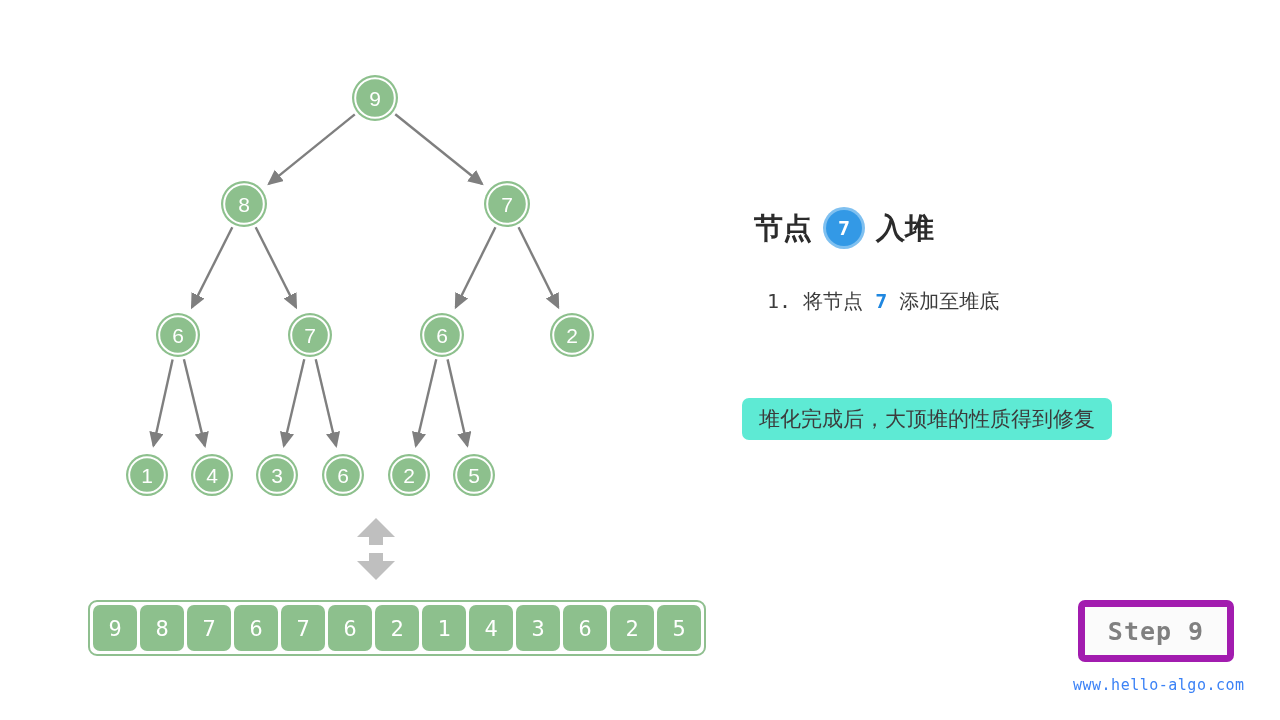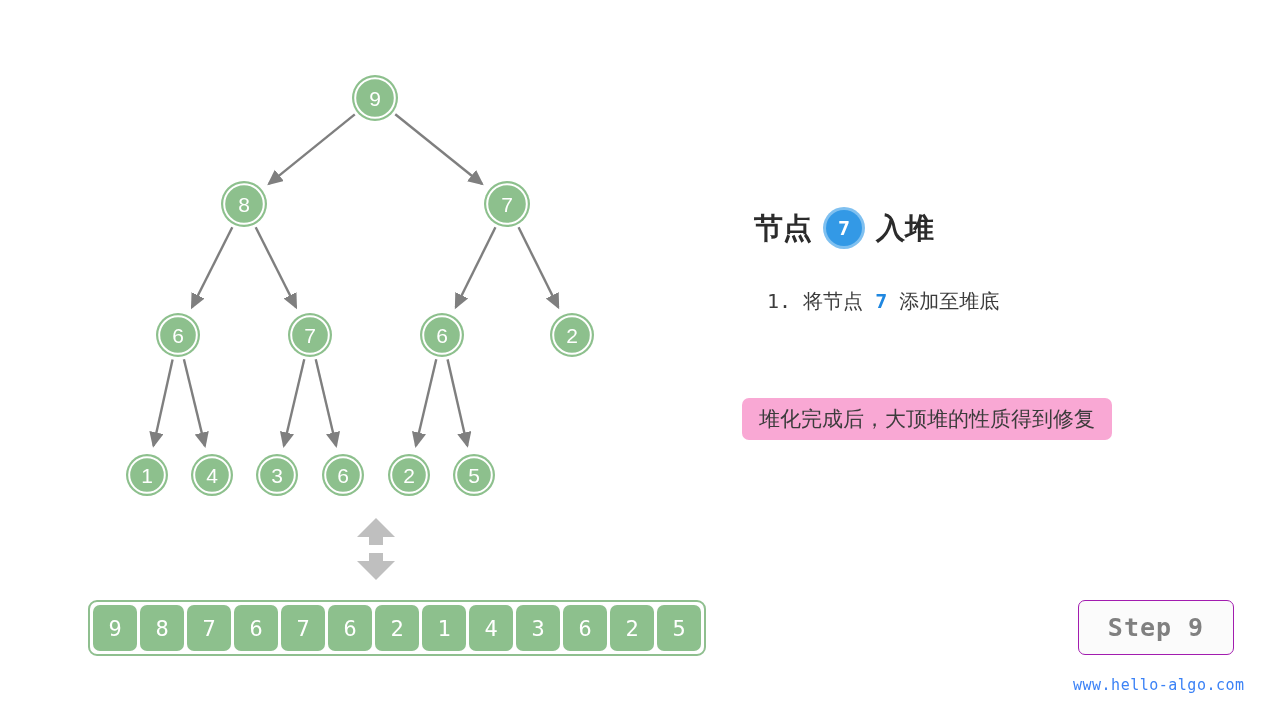--- a/index.html
+++ b/index.html
@@ -114,37 +114,37 @@
   #step-line-2 { top: 342px; }
   .accent-num {
     color: #1f87e0;
     font-weight: bold;
   }
   #note-box {
     position: absolute;
     left: 0px;
     top: 398px;
     padding: 7px 17px;
-    background: #f9a8d4;
+    background: #5eead4;
     border-radius: 7px;
     font-size: 21px;
     color: #3c3c3c;
     white-space: nowrap;
     font-family: "DejaVu Sans Mono", "Liberation Mono", monospace;
   }
 
   
   #step-badge {
     position: absolute;
     left: 1078px;
     top: 600px;
     width: 156px;
-    height: 55px;
+    height: 62px;
     box-sizing: border-box;
-    border: 1px solid #a21caf;
+    border: 7px solid #a21caf;
     border-radius: 7px;
     background: #fbfbfb;
     color: #808080;
     font-size: 25px;
     font-weight: bold;
     letter-spacing: 1px;
     display: flex;
     align-items: center;
     justify-content: center;
     font-family: "DejaVu Sans Mono", "Liberation Mono", monospace;

